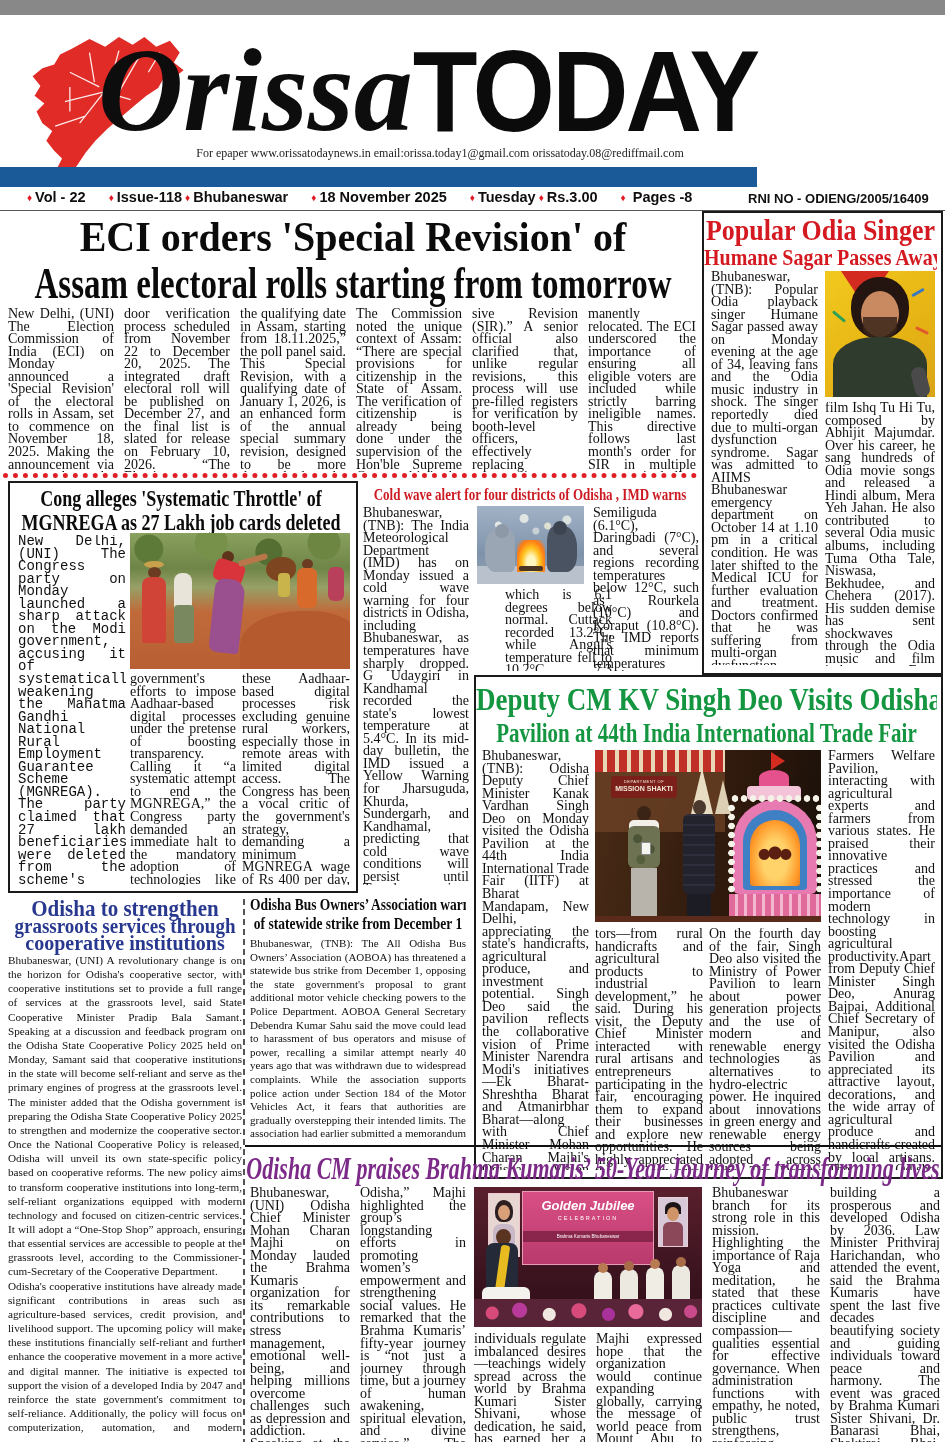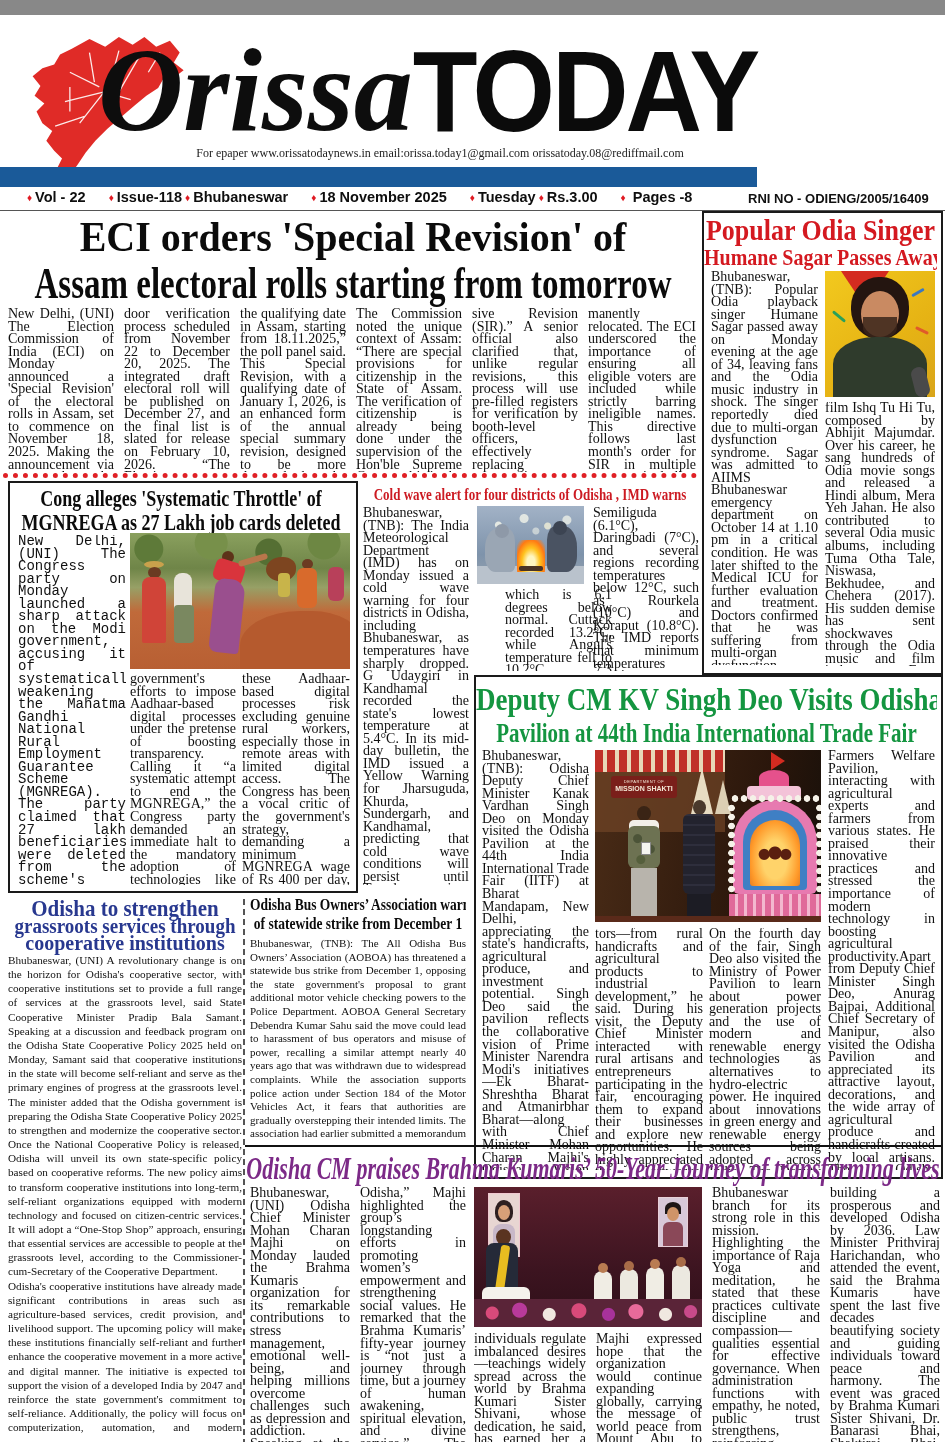--- a/index.html
+++ b/index.html
@@ -202,20 +202,25 @@
     <div class="col" style="left:250px;top:922px;width:216px;height:206px;font-size:11px;line-height:13.6px;">Bhubaneswar, (TNB): The All Odisha Bus Owners’ Association (AOBOA) has threatened a statewide bus strike from December 1, opposing the state government's proposal to grant additional motor vehicle checking powers to the Police Department. AOBOA General Secretary Debendra Kumar Sahu said the move could lead to harassment of bus operators and misuse of power, recalling a similar attempt nearly 40 years ago that was withdrawn due to widespread complaints. While the association supports police action under Section 184 of the Motor Vehicles Act, it fears that authorities are gradually overstepping their intended limits.  The association had earlier submitted a memorandum to Chief Minister Mohan Charan Majhi urging reconsideration of the proposal. The Odisha Drivers Mahasangh had also staged a “steering surrender” protest in July over the same issue.</div>
   </div>
 
   <div>
     <div class="abs" style="left:245px;top:1130px;width:696px;border-top:2px solid #111;"></div>
     <div class="hl" style="left:245px;top:1136px;width:696px;font-size:22px;line-height:26px;font-style:italic;transform:scaleY(1.4);color:#7c2a87;">Odisha CM praises Brahma Kumaris’ 50-Year Journey of transforming lives</div>
     <div class="col" style="left:250px;top:1172px;width:100px;height:256px;">Bhubaneswar, (UNI) Odisha Chief Minister Mohan Charan Majhi on Monday lauded the Brahma Kumaris organization for its remarkable contributions to stress management, emotional well-being, and helping millions overcome challenges such as depression and addiction. Speaking at the Golden Jubilee Celebration of the Bhubaneswar Brahma Kumaris Organization, where he launched the campaign “Prosperous Odisha, Golden</div>
     <div class="col" style="left:360px;top:1172px;width:106px;height:256px;">Odisha,” Majhi highlighted the group’s longstanding efforts in promoting women’s empowerment and strengthening social values. He remarked that the Brahma Kumaris’ fifty-year journey is “not just a journey through time, but a journey of human awakening, spiritual elevation, and divine service.” The Chief Minister emphasized that a spiritual lifestyle nurtures simplicity, humility, and responsible use of natural resources. It also helps</div>
     <div class="photo" style="left:474px;top:1172px;width:228px;height:140px;
          background:linear-gradient(#5a1f2c,#3c1420 60%,#2e0f18);">
+      <div class="abs" style="left:48px;top:4px;width:130px;height:72px;background:linear-gradient(#d94f85,#b93a6c);border:1px solid #e89ab8;text-align:center;color:#fff;font-family:'Liberation Sans',sans-serif;">
+        <div style="font-size:13px;line-height:16px;font-weight:bold;font-style:italic;padding-top:6px;">Golden Jubilee</div>
+        <div style="font-size:5.5px;line-height:9px;letter-spacing:2px;">CELEBRATION</div>
+        <div style="font-size:4.5px;line-height:7px;margin-top:8px;background:rgba(90,15,40,.55);padding:2px 0;">Brahma Kumaris Bhubaneswar</div>
+      </div>
       <div class="abs" style="left:14px;top:6px;width:30px;height:62px;background:#e8d6d2;border:1px solid #f0c8d0;">
         <div class="abs" style="left:6px;top:6px;width:18px;height:22px;background:#2e2020;border-radius:50% 50% 40% 40%;"></div>
         <div class="abs" style="left:9px;top:11px;width:12px;height:15px;background:#d8a078;border-radius:50%;"></div>
         <div class="abs" style="left:4px;top:30px;width:22px;height:32px;background:#c8b8c8;border-radius:8px 8px 0 0;"></div>
       </div>
       <div class="abs" style="left:184px;top:10px;width:28px;height:48px;background:#d8c8d8;border:1px solid #e8d0d8;">
         <div class="abs" style="left:6px;top:4px;width:16px;height:12px;background:#1e1616;border-radius:50% 50% 0 0;"></div>
         <div class="abs" style="left:8px;top:9px;width:12px;height:14px;background:#cf9468;border-radius:50%;"></div>
         <div class="abs" style="left:4px;top:24px;width:20px;height:24px;background:#8a4858;border-radius:6px 6px 0 0;"></div>
       </div>

